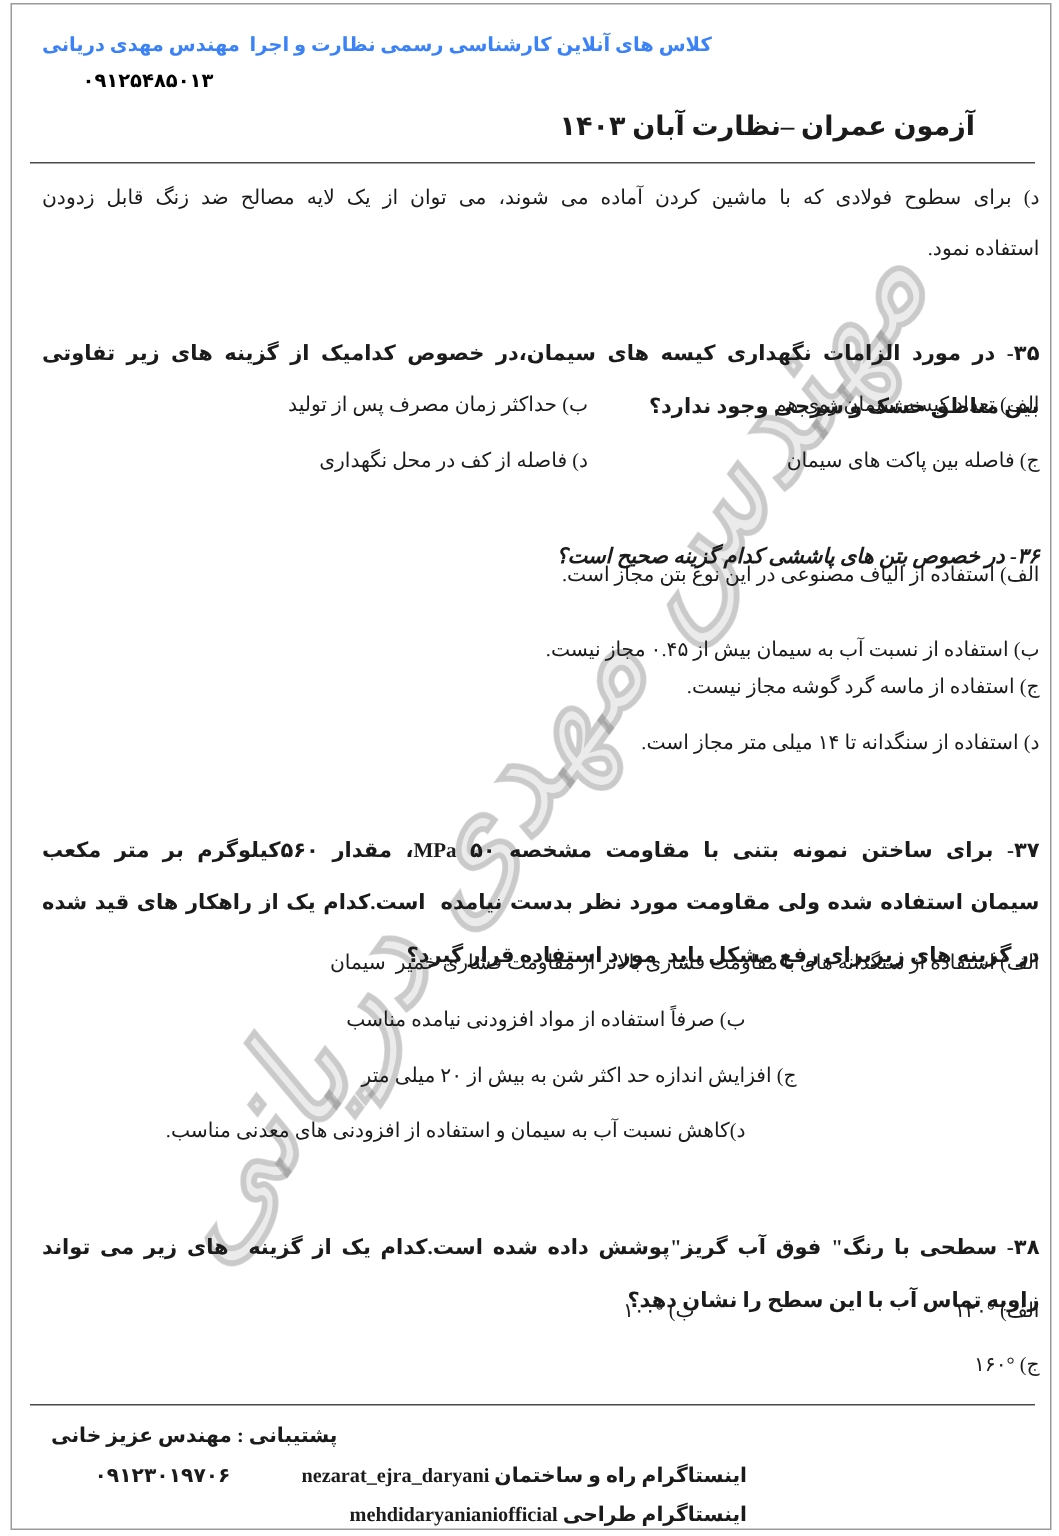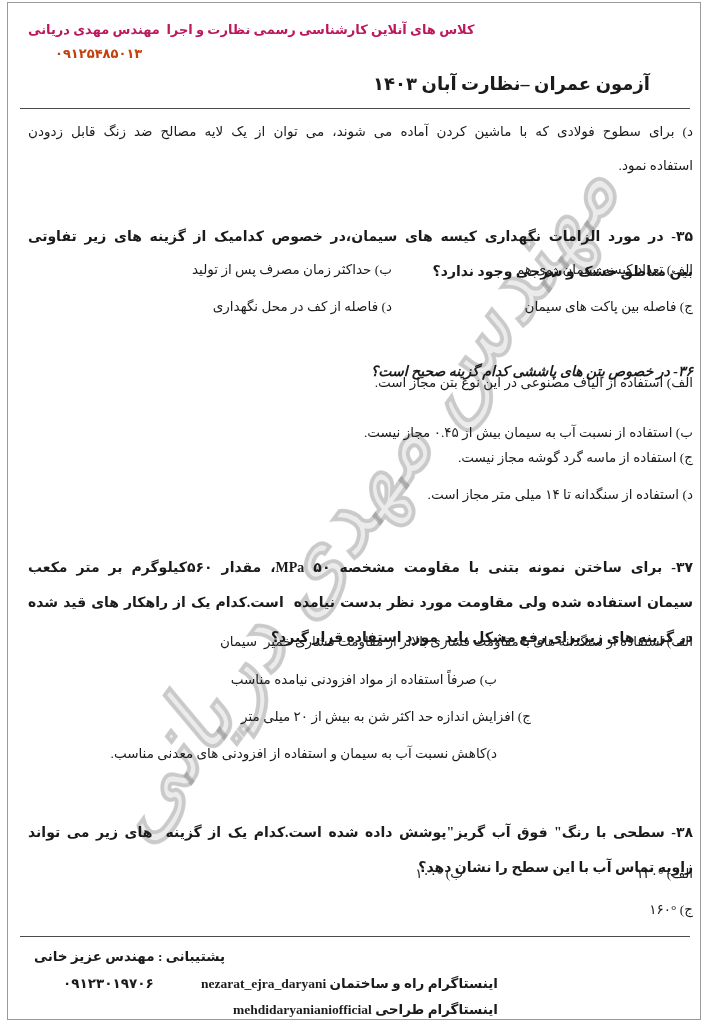--- a/index.html
+++ b/index.html
@@ -33,22 +33,22 @@
 </style>
 </head>
 <body>
 
 <div class="page">
 
   <div class="watermark">مهندس مهدی دریانی</div>
 
   <div class="content">
 
-    <div class="abs red" style="top: 14px; left: 20px; color: #be185d;">کلاس های آنلاین کارشناسی رسمی نظارت و اجرا&nbsp; مهندس مهدی دریانی</div>
-    <div class="abs red" style="top: 38px; left: 47px; color: #c2410c;">۰۹۱۲۵۴۸۵۰۱۳</div>
+    <div class="abs red" style="top: 14px; left: 20px; color: #3b82f6;">کلاس های آنلاین کارشناسی رسمی نظارت و اجرا&nbsp; مهندس مهدی دریانی</div>
+    <div class="abs red" style="top: 38px; left: 47px; color: #000000;">۰۹۱۲۵۴۸۵۰۱۳</div>
 
     <div class="abs title" style="top:66px; right:50px;margin-left:39px;">آزمون عمران –نظارت آبان ۱۴۰۳</div>
 
     <div class="rule" style="top:105px;"></div>
 
     <div class="abs just" style="top:116px;">د) برای سطوح فولادی که با ماشین کردن آماده می شوند، می توان از یک لایه مصالح ضد زنگ قابل زدودن</div>
     <div class="abs r" style="top:150px;">استفاده نمود.</div>
 
     <div class="abs just bold" style="top:185px;">۳۵- در مورد الزامات نگهداری کیسه های سیمان،در خصوص کدامیک از گزینه های زیر تفاوتی</div>
     <div class="abs r bold" style="top:220px;">بین مناطق خشک و شرجی وجود ندارد؟</div>

